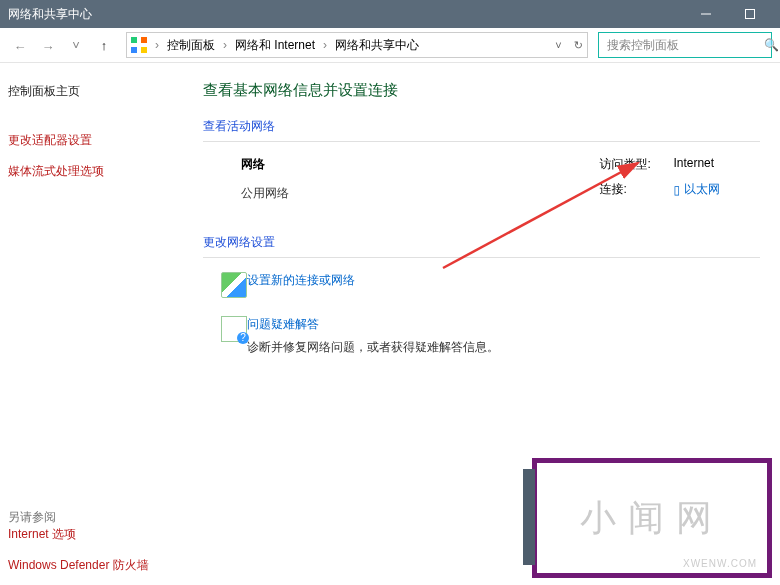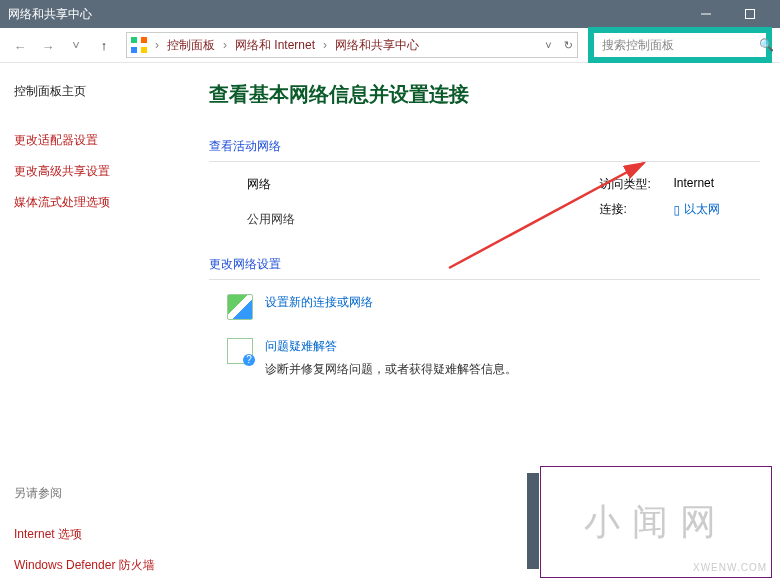--- a/index.html
+++ b/index.html
@@ -19,72 +19,72 @@
   .navbtn.enabled{color:#000}
   .addressbar{flex:1;height:24px;border:1px solid #ccc;display:flex;
     align-items:center;padding:0 4px;gap:6px;margin:0 6px}
   .cp-icon{width:16px;height:16px;display:inline-block;position:relative}
   .cp-icon::before{content:"";position:absolute;inset:0;
     background:
       linear-gradient(#2c7 0 0) 0 0/6px 6px no-repeat,
       linear-gradient(#f60 0 0) 10px 0/6px 6px no-repeat,
       linear-gradient(#38f 0 0) 0 10px/6px 6px no-repeat,
       linear-gradient(#fc0 0 0) 10px 10px/6px 6px no-repeat}
-  .crumb{color:#7f1d1d}
+  .crumb{color:#000000}
   .chev{color:#888;padding:0 2px}
   .addr-tail{margin-left:auto;display:flex;align-items:center;gap:12px;
     color:#666;font-size:11px}
-  .searchbox{width:160px;height:24px;border:6px solid #14b8a6;display:flex;
+  .searchbox{width:160px;height:24px;border:1px solid #14b8a6;display:flex;
     align-items:center;padding:0 6px;color:#888}
   .searchbox input{border:none;outline:none;flex:1;font-size:12px;
     color:#000;background:transparent}
   .searchbox input::placeholder{color:#888}
   
   .body{display:flex;height:calc(585px - 28px - 34px)}
-  .sidebar{width:175px;padding:20px 0 0 14px;display:flex;flex-direction:column}
+  .sidebar{width:175px;padding:20px 0 0 8px;display:flex;flex-direction:column}
   .sidelink{color:#b91c1c;margin-bottom:14px;cursor:pointer}
   .sidelink.plain{color:#1a1a1a}
   .sidespacer{flex:1}
-  .seealso{color:#777;margin-bottom:24px}
+  .seealso{color:#777;margin-bottom:0}
   
   .main{flex:1;padding:18px 20px 0 20px;position:relative}
-  h1{margin:0 0 30px 0;font-size:20px;font-weight:700;color:#0a5a2a}
+  h1{margin:0 0 18px 0;font-size:15px;font-weight:400;color:#0a5a2a}
   .sect{color:#1d4ed8;margin:0 0 6px 0}
   .hr{height:1px;background:#e0e0e0;margin:4px 0 14px 0}
   .netrow{display:flex}
   .netleft{padding-left:38px}
-  .netname{font-weight:400;margin-bottom:18px}
+  .netname{font-weight:700;margin-bottom:12px}
   .nettype{color:#333}
   .netright{margin-left:auto;padding-right:40px}
   .kv{display:flex;gap:18px;margin-bottom:8px}
   .kv .k{min-width:56px;text-align:left}
   .link{color:#0066cc;cursor:pointer}
   .eth{display:inline-flex;align-items:center;gap:4px}
   .eth-icon{color:#0066cc}
-  .opt{display:flex;gap:12px;margin-bottom:6px;padding-left:18px}
+  .opt{display:flex;margin-bottom:6px;padding-left:18px}
   .opt-ico{width:24px;height:24px;flex:0 0 24px}
   .opt-title{color:#0066cc;margin-bottom:6px;cursor:pointer}
   .opt-desc{color:#333}
   .optblock{margin-bottom:18px}
   
   .ico-wizard{background:linear-gradient(135deg,#6c6 0 40%,#fff 40% 60%,#39f 60%);
     border:1px solid #9c9;border-radius:2px}
   .ico-trouble{background:#fff;border:1px solid #9c9;position:relative}
   .ico-trouble::after{content:"?";position:absolute;right:-3px;bottom:-3px;
     width:12px;height:12px;border-radius:50%;background:#39f;color:#fff;
     font-size:10px;line-height:12px;text-align:center}
   
   .arrow{position:absolute;pointer-events:none}
   .arrow svg{overflow:visible}
   
   .watermark{position:absolute;right:8px;bottom:8px;width:230px;height:110px;
-    border:1px solid #701a75;color:#ccc;display:flex;align-items:center;
+    border:5px solid #701a75;color:#ccc;display:flex;align-items:center;
     justify-content:center;font-size:36px;letter-spacing:12px;
     font-weight:300;pointer-events:none;margin-top:25px;}
-  .watermark small{position:absolute;bottom:4px;right:4px;font-size:10px;
+  .watermark small{position:absolute;bottom:4px;right:10px;font-size:10px;
     letter-spacing:1px;color:#ccc}
   .wm-side{position:absolute;left:-14px;top:6px;width:12px;height:96px;
     background:#4d5d6c}
 </style>
 </head>
 <body>
 
 <div class="titlebar">
   <span class="title">网络和共享中心</span>
   <div class="winbtn">
@@ -124,21 +124,20 @@
     <span style="color:#39f">🔍</span>
   </div>
 </div>
 
 <div class="body">
 
   <div class="sidebar">
     <div class="sidelink plain">控制面板主页</div>
     <div style="height:18px"></div>
     <div class="sidelink">更改适配器设置</div>
-    <div class="sidelink">更改高级共享设置</div>
     <div class="sidelink">媒体流式处理选项</div>
     <div class="sidespacer"></div>
     <div class="seealso">另请参阅</div>
     <div class="sidelink">Internet 选项</div>
     <div class="sidelink" style="margin-bottom:12px">Windows Defender 防火墙</div>
   </div>
 
   <div class="main">
     <h1>查看基本网络信息并设置连接</h1>
 

